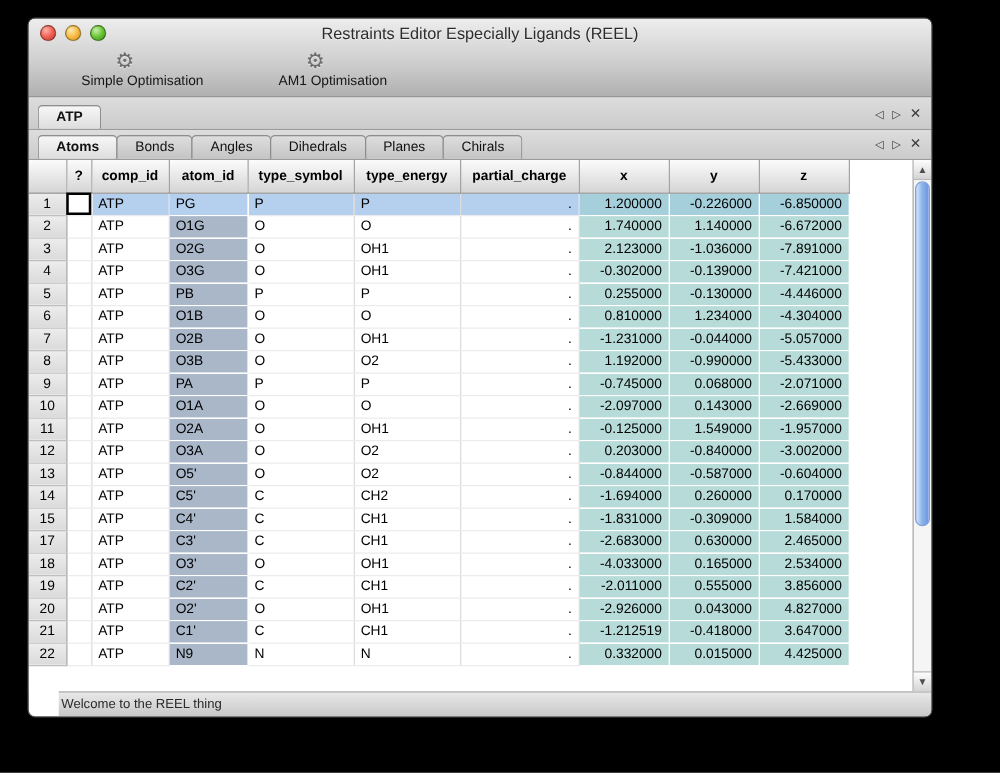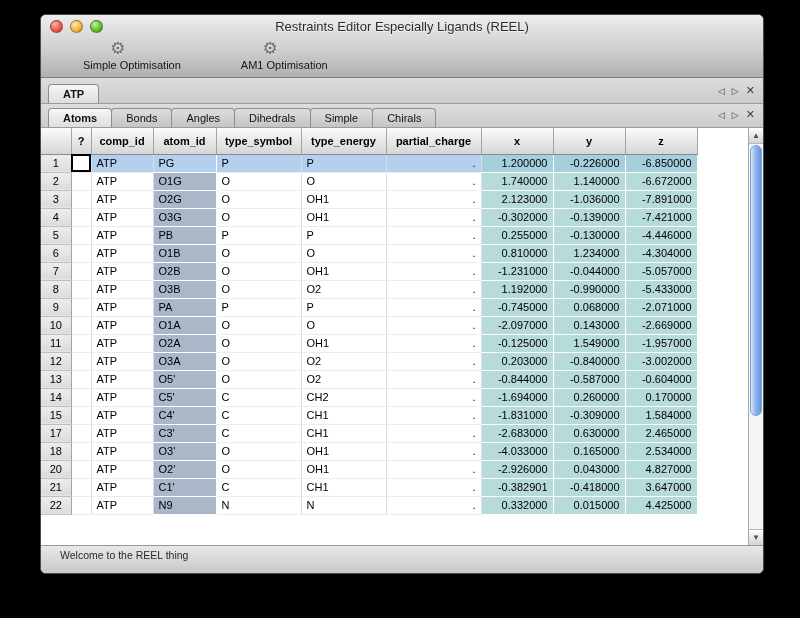--- a/index.html
+++ b/index.html
@@ -1,20 +1,20 @@
 <!DOCTYPE html>
 <html style="--selection-blue: #b5cfee; --atom-id-column: #a9b7c9; --coord-column: #b7dbd8; --coord-selected: #a4cfdb; --scrollbar-thumb: #8fb5ea;"><head>
 <meta charset="utf-8">
 <style>
   * { margin:0; padding:0; box-sizing:border-box; }
   html,body { width:800px; height:618px; background:#000; overflow:hidden;
               font-family:"Liberation Sans", sans-serif; }
 
   .window {
-    position:absolute; left:40px; top:14px; width:724px; height:560px;
+    position:absolute; left:22px; top:14px; width:724px; height:560px;
     border-radius:6px; overflow:hidden; background:#fff;
     border:1px solid #4a4a4a;
     box-shadow:0 14px 34px rgba(0,0,0,.95);
     display:flex; flex-direction:column;
   }
 
   
   .chrome { background:linear-gradient(#ededed,#cfcfcf 55%,#b0b0b0); border-bottom:1px solid #7d7d7d; }
   .titlebar { height:23px; position:relative; display:flex; align-items:center; }
   .traffic { position:absolute; left:9px; top:5px; display:flex; gap:7px; }
@@ -67,22 +67,22 @@
   .vscroll { position:absolute; top:0; right:0; width:15px; height:100%;
              border-left:1px solid #a9a9a9; background:#f5f5f5; }
   .sb-btn { position:absolute; left:0; width:100%; height:16px; text-align:center;
             background:linear-gradient(#fdfdfd,#d4d4d4); color:#4e4e4e; font-size:8px; line-height:16px; }
   .sb-up { top:0; border-bottom:1px solid #b8b8b8; }
   .sb-down { bottom:0; border-top:1px solid #b8b8b8; }
   .sb-thumb { position:absolute; left:1px; width:12px; top:17px; height:65%; border-radius:7px;
               background:linear-gradient(to right,#d9e7fa,var(--scrollbar-thumb) 45%,#6796dd);
               border:1px solid #7fa3d8; }
 
-  .statusbar { height:28px; background:linear-gradient(#e8e8e8,#c8c8c8); border-top:1px solid #979797;
-               font-size:10.5px; color:#2b2b2b; line-height:19px; padding-left:19px; }
+  .statusbar { height:20px; background:linear-gradient(#e8e8e8,#c8c8c8); border-top:1px solid #979797;
+               font-size:10.5px; color:#2b2b2b; line-height:19px; padding-left:2px;margin-left:24px; }
 </style>
 </head>
 <body>
 
 <div>
   <div class="window">
 
     <div class="chrome">
       <div class="titlebar">
         <div class="traffic">
@@ -114,21 +114,21 @@
         <span class="x">✕</span>
       </div>
     </div>
 
     <div class="tabbar tabbar2">
       <div id="section-tabs" style="display:flex;align-items:flex-end;">
           <div class="tab active">Atoms</div>
           <div class="tab">Bonds</div>
           <div class="tab">Angles</div>
           <div class="tab">Dihedrals</div>
-          <div class="tab">Simple</div>
+          <div class="tab">Planes</div>
           <div class="tab">Chirals</div>
         </div>
       <div class="tabctrl">
         <span>◁</span>
         <span>▷</span>
         <span class="x">✕</span>
       </div>
     </div>
 
     <div class="table-area">
@@ -358,40 +358,52 @@
               <td class="">ATP</td>
               <td class="c-atom">O3'</td>
               <td class="">O</td>
               <td class="">OH1</td>
               <td class="c-num">.</td>
               <td class="c-xyz">-4.033000</td>
               <td class="c-xyz">0.165000</td>
               <td class="c-xyz">2.534000</td>
             </tr>
             <tr>
+              <td class="rownum">19</td>
+              <td class="qcol"></td>
+              <td class="">ATP</td>
+              <td class="c-atom">C2'</td>
+              <td class="">C</td>
+              <td class="">CH1</td>
+              <td class="c-num">.</td>
+              <td class="c-xyz">-2.011000</td>
+              <td class="c-xyz">0.555000</td>
+              <td class="c-xyz">3.856000</td>
+            </tr>
+            <tr>
               <td class="rownum">20</td>
               <td class="qcol"></td>
               <td class="">ATP</td>
               <td class="c-atom">O2'</td>
               <td class="">O</td>
               <td class="">OH1</td>
               <td class="c-num">.</td>
               <td class="c-xyz">-2.926000</td>
               <td class="c-xyz">0.043000</td>
               <td class="c-xyz">4.827000</td>
             </tr>
             <tr>
               <td class="rownum">21</td>
               <td class="qcol"></td>
               <td class="">ATP</td>
               <td class="c-atom">C1'</td>
               <td class="">C</td>
               <td class="">CH1</td>
               <td class="c-num">.</td>
-              <td class="c-xyz">-0.382901</td>
+              <td class="c-xyz">-1.212519</td>
               <td class="c-xyz">-0.418000</td>
               <td class="c-xyz">3.647000</td>
             </tr>
             <tr>
               <td class="rownum">22</td>
               <td class="qcol"></td>
               <td class="">ATP</td>
               <td class="c-atom">N9</td>
               <td class="">N</td>
               <td class="">N</td>

